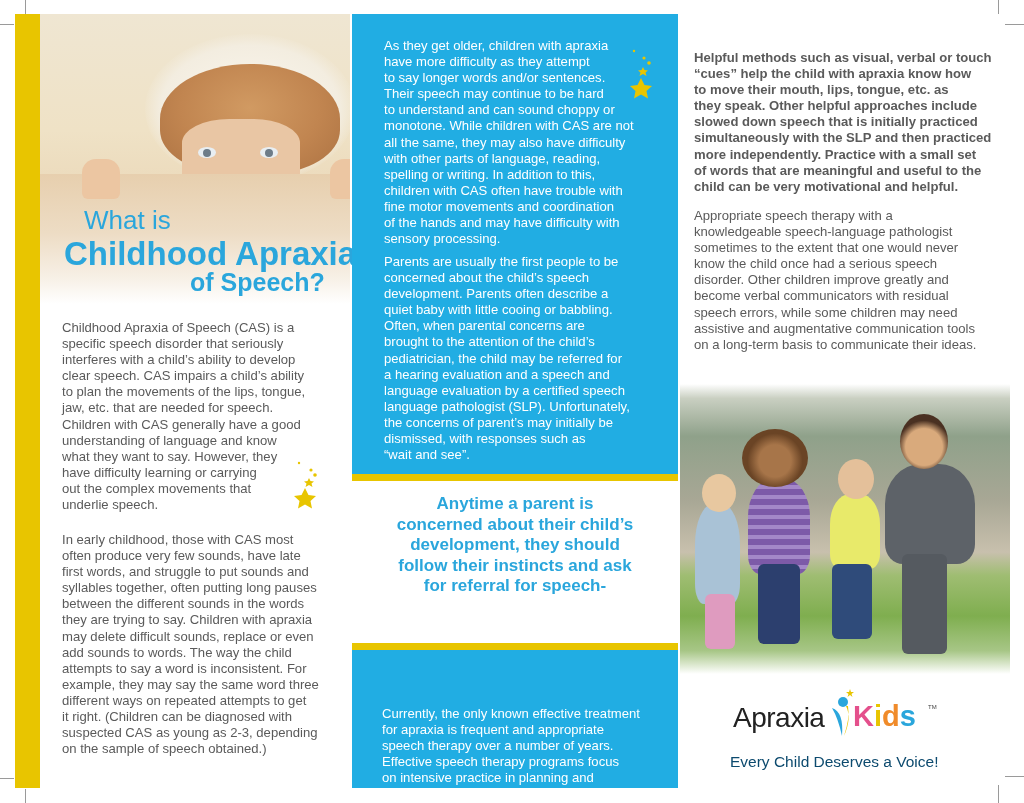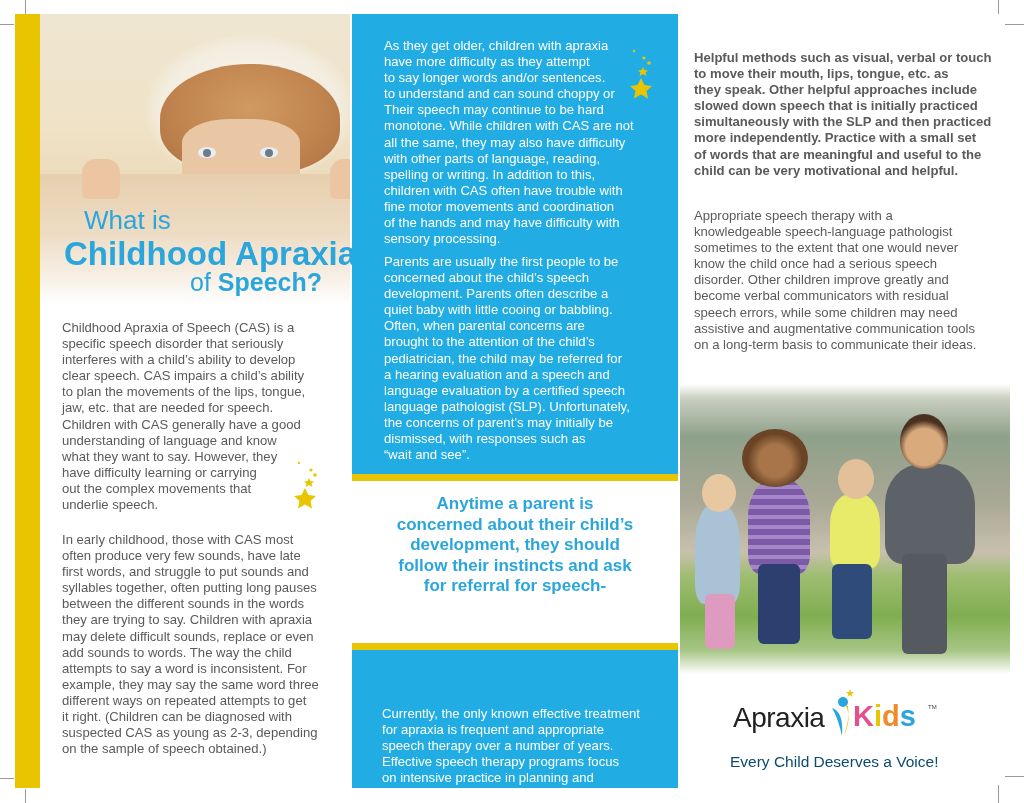--- a/index.html
+++ b/index.html
@@ -25,21 +25,21 @@
   .hero .eye { position:absolute; top:133px; width:18px; height:11px; border-radius:50%; background:#e8eef2; }
   .hero .eye::after { content:""; position:absolute; left:5px; top:2px; width:8px; height:8px; border-radius:50%; background:#6d7c88; }
   .hero .card { position:absolute; left:0; top:160px; width:310px; height:130px;
     background:linear-gradient(180deg,#e7cfae 0%,#eddcc4 45%,#f7f0e6 80%,#ffffff 100%); }
   .hero .hand { position:absolute; top:145px; width:38px; height:40px; border-radius:14px 14px 6px 6px; background:#ecc6a2; }
 
   .title { position:absolute; left:60px; top:205px; width:270px; color:#2aa6dc; }
   .title .l1 { position:absolute; left:24px; top:0; font-size:26px; font-weight:300; }
   .title .l2 { position:absolute; left:4px; top:30px; font-size:33px; font-weight:bold; white-space:nowrap; }
   .title .l3 { position:absolute; left:130px; top:63px; font-size:25px; white-space:nowrap; }
-  .title .l3 .thin { font-weight:400; }
+  .title .l3 .thin { font-weight:700; }
   .title .l3 .bold { font-weight:bold; }
 
   .body-text { position:absolute; font-size:13.1px; line-height:16.1px; color:#5a5a5a; }
   .white-text { color:#ffffff; }
 
   .blue-panel { position:absolute; left:352px; background:#21ade3; }
   .yellow-rule { position:absolute; left:352px; width:326px; height:7px; background:#e8c500; }
 
   .callout { position:absolute; left:352px; top:494px; width:326px; text-align:center;
     color:#2aa6dc; font-weight:bold; font-size:17px; line-height:20.5px; }
@@ -135,22 +135,22 @@
 </section>
 
 <section>
   <div class="blue-panel" style="top:14px;width:326px;height:460px;"></div>
   <div class="yellow-rule" style="top:474px;"></div>
 
   <div class="body-text white-text" style="left:384px;top:38px;width:285px;">
     <div>As they get older, children with apraxia</div>
     <div>have more difficulty as they attempt</div>
     <div>to say longer words and/or sentences.</div>
+    <div>Their speech may continue to be hard</div>
     <div>to understand and can sound choppy or</div>
-    <div>Their speech may continue to be hard</div>
     <div>monotone. While children with CAS are not</div>
     <div>all the same, they may also have difficulty</div>
     <div>with other parts of language, reading,</div>
     <div>spelling or writing. In addition to this,</div>
     <div>children with CAS often have trouble with</div>
     <div>fine motor movements and coordination</div>
     <div>of the hands and may have difficulty with</div>
     <div>sensory processing.</div>
   </div>
 
@@ -195,20 +195,21 @@
     <div>speech therapy over a number of years.</div>
     <div>Effective speech therapy programs focus</div>
     <div>on intensive practice in planning and</div>
     <div>producing words.</div>
   </div>
 </section>
 
 <section>
   <div class="body-text" style="left:694px;top:50px;width:310px;font-weight:bold;">
     <div>Helpful methods such as visual, verbal or touch</div>
+    <div>“cues” help the child with apraxia know how</div>
     <div>to move their mouth, lips, tongue, etc. as</div>
     <div>they speak. Other helpful approaches include</div>
     <div>slowed down speech that is initially practiced</div>
     <div>simultaneously with the SLP and then practiced</div>
     <div>more independently. Practice with a small set</div>
     <div>of words that are meaningful and useful to the</div>
     <div>child can be very motivational and helpful.</div>
   </div>
 
   <div class="body-text" style="left:694px;top:208px;width:320px;">

